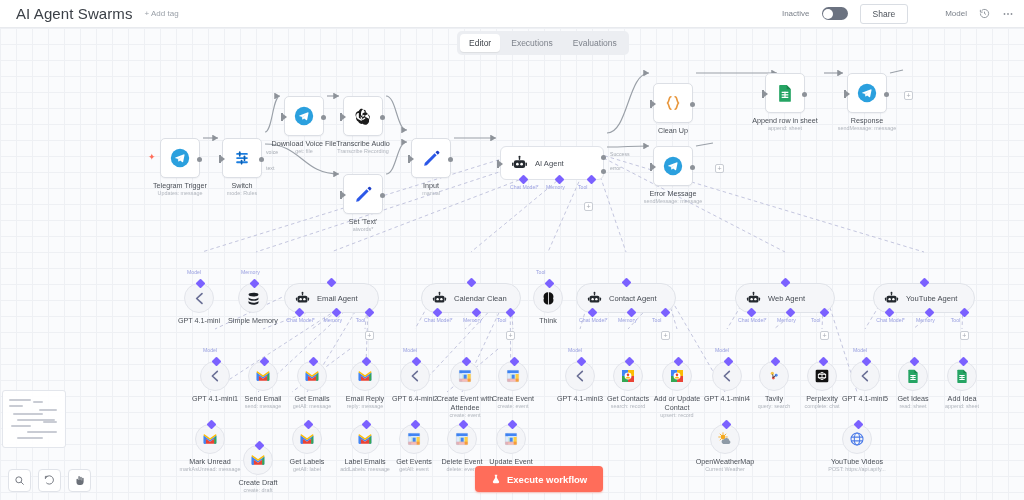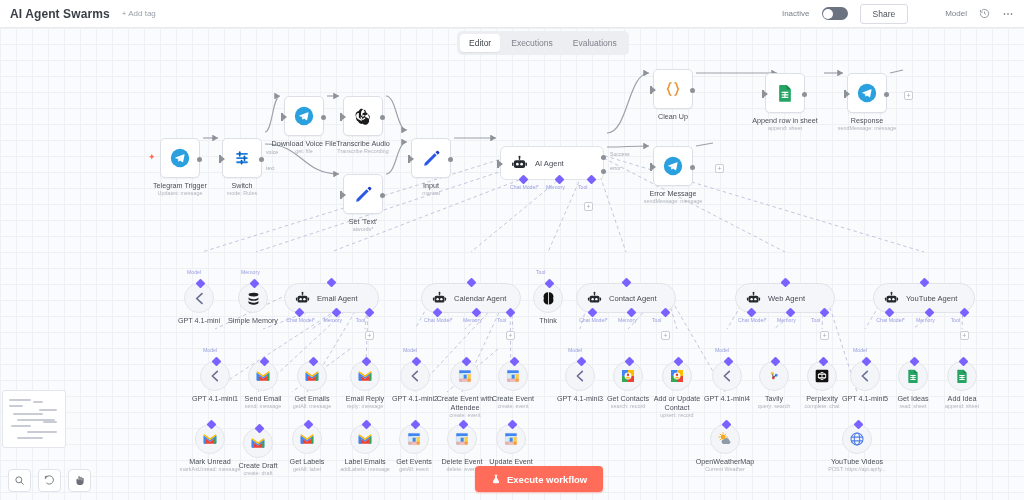--- a/index.html
+++ b/index.html
@@ -11,21 +11,21 @@
     -webkit-font-smoothing:antialiased;
   }
 
   
   #topbar {
     position:absolute; top:0; left:0; width:1024px; height:28px;
     background:#ffffff; border-bottom:1px solid #e8eaee;
     display:flex; align-items:center; z-index:40;
   }
   #wf-title {
-    font-size:12px; font-weight:bold; color:#3a3f46; margin-left:10px; letter-spacing:.1px;
+    font-size:15px; font-weight:normal; color:#3a3f46; margin-left:16px; letter-spacing:.1px;
   }
   #add-tag { font-size:8px; color:#9aa0a8; margin-left:12px; cursor:pointer; }
   #topbar-right { margin-left:auto; display:flex; align-items:center; gap:12px; margin-right:10px; }
   .tb-label { font-size:8px; color:#7c828b;padding-left:25px; }
   .toggle {
     width:26px; height:13px; border-radius:7px; background:#6b7280; position:relative; cursor:pointer;
   }
   .toggle::after {
     content:""; position:absolute; left:1.5px; top:1.5px; width:10px; height:10px;
     border-radius:50%; background:#fff;
@@ -325,21 +325,21 @@
           </svg>
         </span>
         <div class="node-label">
           <div class="nl-name">Input</div>
           <div class="nl-sub">manual</div>
         </div>
         <div class="port-in-bar" style="left: -4px; top: 16px;"></div>
         <div class="port-in" style="left: -2.5px; top: 17px;"></div>
         <div class="port-dot" style="right: -3px; top: 17.5px;"></div>
       </div>
-      <div class="node node-sq" style="left: 653px; top: 41px;">
+      <div class="node node-sq" style="left: 653px; top: 55px;">
         <span>
           <svg class="gly" width="20" height="20" viewBox="0 0 24 24" fill="none" stroke="#E8963B" stroke-width="1.9" stroke-linecap="round">
             <path d="M9.5 4.5C7 4.5 7.8 9.4 5.5 12c2.3 2.6 1.5 7.5 4 7.5"></path>
             <path d="M14.5 4.5C17 4.5 16.2 9.4 18.5 12c-2.3 2.6-1.5 7.5-4 7.5"></path>
           </svg>
         </span>
         <div class="node-label">
           <div class="nl-name">Clean Up</div>
         </div>
         <div class="port-in-bar" style="left: -4px; top: 16px;"></div>
@@ -458,21 +458,21 @@
           <svg class="gly" width="15" height="15" viewBox="0 0 24 24">
             <rect x="4" y="7.5" width="16" height="11" rx="3" fill="#24292f"></rect>
             <circle cx="9" cy="13" r="1.9" fill="#fff"></circle>
             <circle cx="15" cy="13" r="1.9" fill="#fff"></circle>
             <rect x="11" y="3" width="2" height="4" rx="1" fill="#24292f"></rect>
             <circle cx="12" cy="2.6" r="1.5" fill="#24292f"></circle>
             <rect x="1.5" y="10.5" width="2" height="5" rx="1" fill="#24292f"></rect>
             <rect x="20.5" y="10.5" width="2" height="5" rx="1" fill="#24292f"></rect>
           </svg>
         </span>
-        <span class="a-name">Calendar Agent</span>
+        <span class="a-name">Calendar Clean</span>
       </div>
       <div class="port-dia" style="left: 467.5px; top: 251px;"></div>
       <div class="port-dia" style="left: 434px; top: 281px;"></div>
       <div class="port-cap" style="left: 424px; top: 289px;">Chat Model*</div>
       <div class="port-dia" style="left: 473px; top: 281px;"></div>
       <div class="port-cap" style="left: 463px; top: 289px;">Memory</div>
       <div class="port-dia" style="left: 507px; top: 281px;"></div>
       <div class="port-cap" style="left: 497px; top: 289px;">Tool</div>
       <div class="port-plus" style="left: 506px; top: 303px;">+</div>
       <div class="agent" style="left: 576px; top: 255px; width: 100px;">
@@ -643,21 +643,21 @@
         </div>
         <div class="port-dia" style="left: 11.5px; top: -4px;"></div>
       </div>
       <div class="circ" style="left: 400px; top: 333px;">
         <span>
           <svg class="gly" width="16" height="16" viewBox="0 0 24 24" fill="none" stroke="#6A6F95" stroke-width="2.4" stroke-linecap="round" stroke-linejoin="round">
             <polyline points="15.5,5 8,12 15.5,19"></polyline>
           </svg>
         </span>
         <div class="node-label">
-          <div class="nl-name">GPT 4.1-mini2</div>
+          <div class="nl-name">GPT 6.4-mini2</div>
         </div>
         <div class="port-dia" style="left: 11.5px; top: -4px;"></div>
       </div>
       <div class="port-cap" style="left: 403px; top: 319px;">Model</div>
       <div class="circ" style="left: 450px; top: 333px;">
         <span>
           <svg class="gly" width="16" height="16" viewBox="0 0 24 24">
             <rect x="3.5" y="3.5" width="17" height="17" rx="1.6" fill="#fff" stroke="#dadce0"></rect>
             <rect x="3.5" y="3.5" width="17" height="4.3" fill="#4285F4"></rect>
             <rect x="3.5" y="3.5" width="4.3" height="17" fill="#1A73E8" opacity=".15"></rect>
@@ -844,21 +844,21 @@
             <path d="M5.8 19.1v-7.4L12 16.3l6.2-4.6v7.4z" fill="#EA4335"></path>
             <path d="M2.5 6.6V5.9a1 1 0 0 1 1.6-.8L12 10.8 19.9 5.1a1 1 0 0 1 1.6.8v.7L12 13.4z" fill="#FBBC04"></path>
           </svg>
         </span>
         <div class="node-label">
           <div class="nl-name">Mark Unread</div>
           <div class="nl-sub nl-wrap">markAsUnread: message</div>
         </div>
         <div class="port-dia" style="left: 11.5px; top: -4px;"></div>
       </div>
-      <div class="circ" style="left: 243px; top: 400px;">
+      <div class="circ" style="left: 243px; top: 417px;">
         <span>
           <svg class="gly" width="16" height="16" viewBox="0 0 24 24">
             <path d="M2.5 6.6 12 13.4l9.5-6.8v11.5a1 1 0 0 1-1 1h-2.3v-7.4L12 16.3 5.8 11.7v7.4H3.5a1 1 0 0 1-1-1z" fill="#4285F4"></path>
             <path d="M2.5 6.6 5.8 11.7v7.4H3.5a1 1 0 0 1-1-1z" fill="#4285F4"></path>
             <path d="M21.5 6.6 18.2 11.7v7.4h2.3a1 1 0 0 0 1-1z" fill="#34A853"></path>
             <path d="M5.8 19.1v-7.4L12 16.3l6.2-4.6v7.4z" fill="#EA4335"></path>
             <path d="M2.5 6.6V5.9a1 1 0 0 1 1.6-.8L12 10.8 19.9 5.1a1 1 0 0 1 1.6.8v.7L12 13.4z" fill="#FBBC04"></path>
           </svg>
         </span>
         <div class="node-label">

